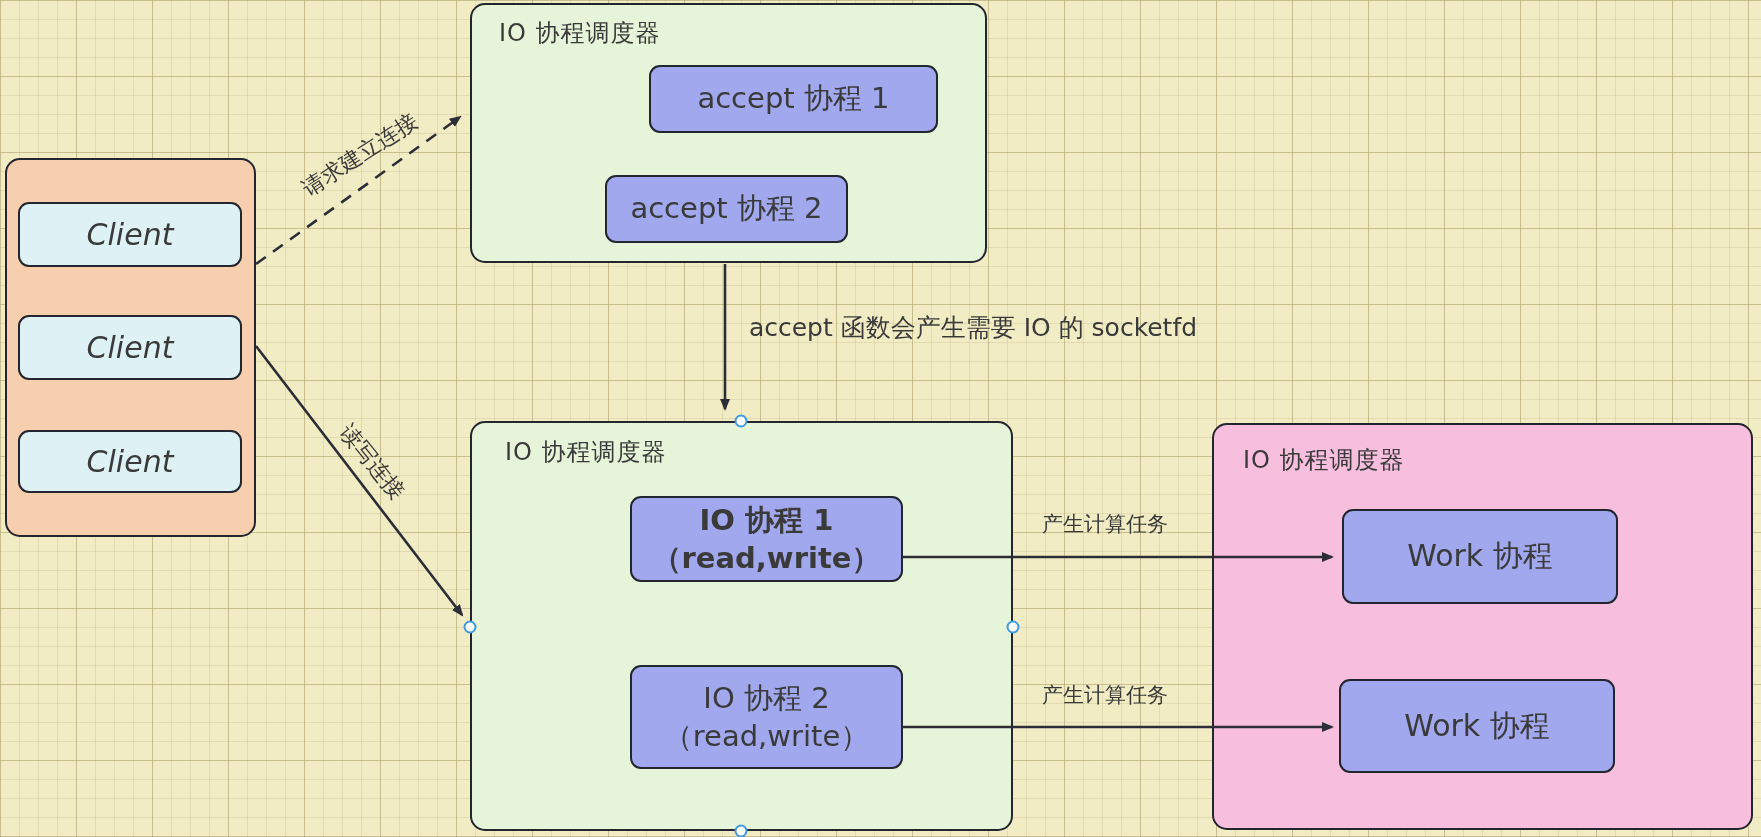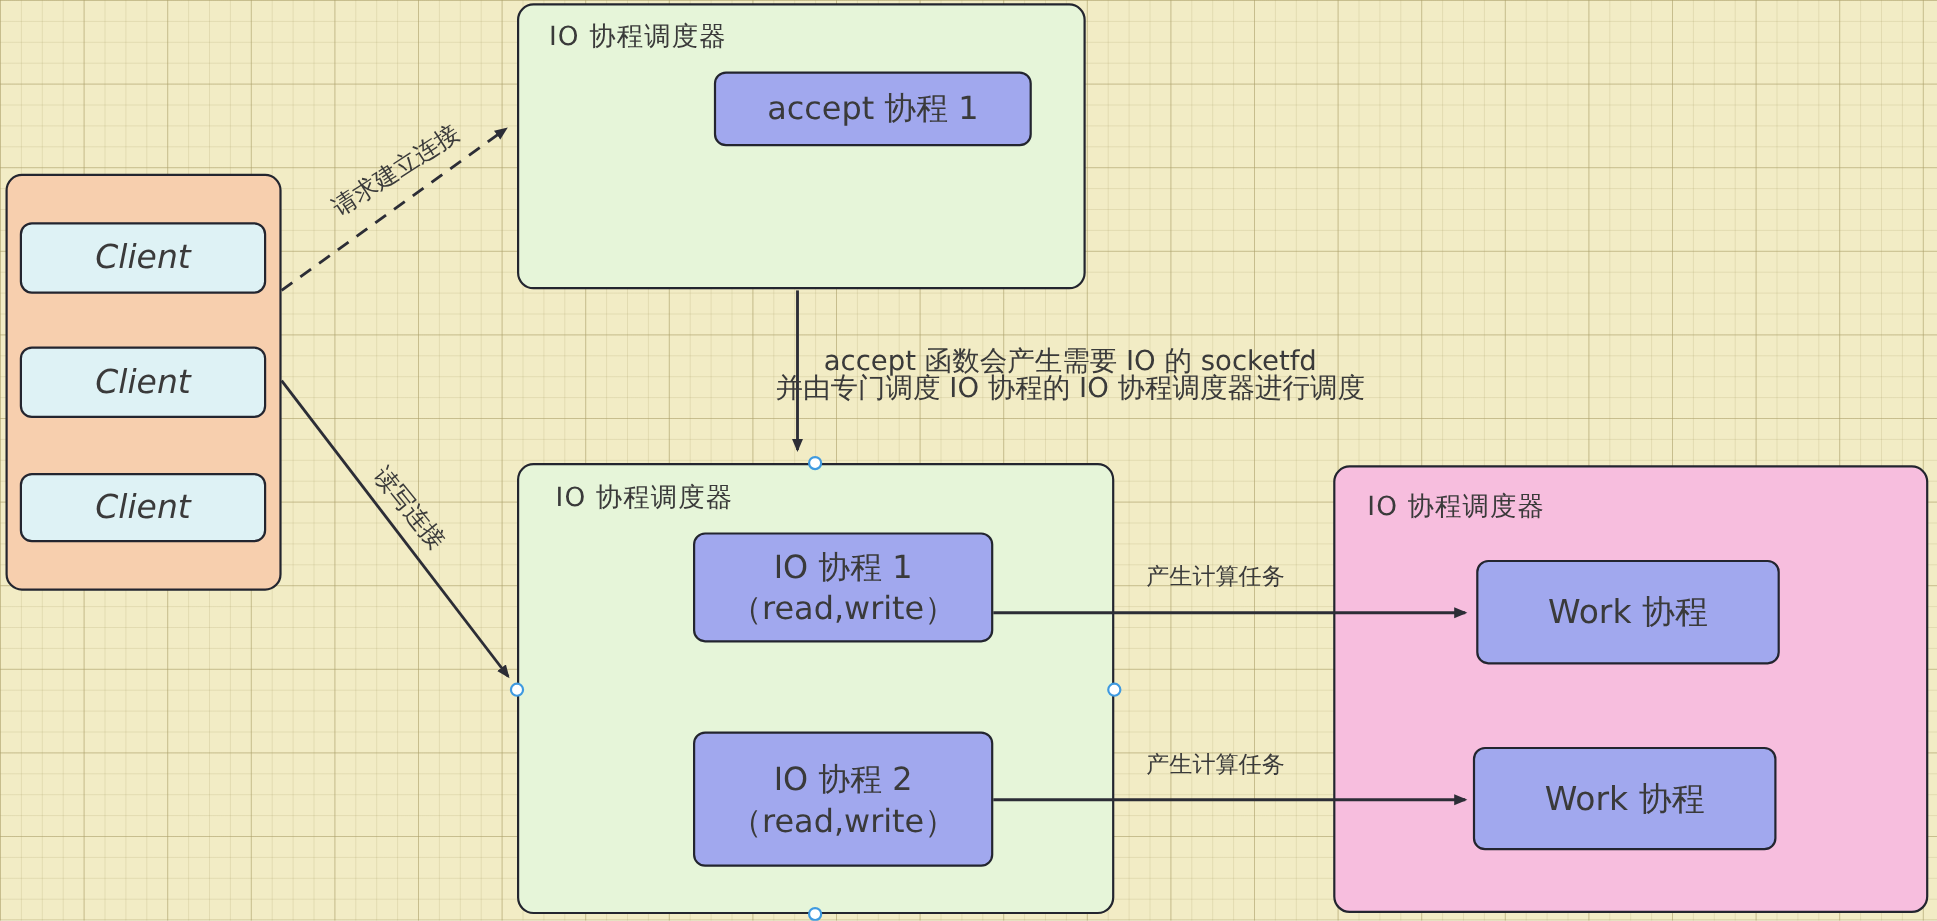--- a/index.html
+++ b/index.html
@@ -56,30 +56,33 @@
   </div>
   <div class="shape node blue client" style="left:18px;top:430px;width:224px;height:63px;">
     <span>Client</span>
   </div>
 
   <div class="shape group green" style="left:470px;top:3px;width:517px;height:260px;"></div>
   <div class="container-title" style="left:499px;top:17px;">IO 协程调度器</div>
   <div class="shape node purple accept" style="left:605px;top:65px;width:289px;height:68px;margin-left:44px;">
     <span>accept 协程 1</span>
   </div>
+  <div class="shape node purple accept" style="left:605px;top:175px;width:243px;height:68px;">
+    <span>accept 协程 2</span>
+  </div>
 
   <div class="shape group green" style="left:470px;top:421px;width:543px;height:410px;"></div>
   <div class="container-title" style="left:505px;top:436px;">IO 协程调度器</div>
-  <div class="shape node purple ionode" style="left:630px;top:484px;width:273px;height:100px;">
+  <div class="shape node purple ionode" style="left:630px;top:496px;width:273px;height:86px;font-weight:bold;">
     <span>
       <span style="display:block">IO 协程 1</span>
       <span style="display:block">（read,write）</span>
     </span>
   </div>
-  <div class="shape node purple ionode" style="left:630px;top:665px;width:273px;height:123px;">
+  <div class="shape node purple ionode" style="left:630px;top:665px;width:273px;height:104px;">
     <span>
       <span style="display:block">IO 协程 2</span>
       <span style="display:block">（read,write）</span>
     </span>
   </div>
 
   <div class="shape group pink" style="left:1212px;top:423px;width:541px;height:407px;"></div>
   <div class="container-title" style="left:1243px;top:444px;">IO 协程调度器</div>
   <div class="shape node purple worknode" style="left:1342px;top:509px;width:276px;height:95px;">
     <span>Work 协程</span>
@@ -98,21 +101,20 @@
     <line x1="256" y1="346" x2="462" y2="615" stroke="#2c2d36" stroke-width="2.6" marker-end="url(#arrow)"></line>
     <line x1="725" y1="264" x2="725" y2="409" stroke="#2c2d36" stroke-width="2.6" marker-end="url(#arrow)"></line>
     <line x1="903" y1="557" x2="1332" y2="557" stroke="#2c2d36" stroke-width="2.6" marker-end="url(#arrow)"></line>
     <line x1="903" y1="727" x2="1332" y2="727" stroke="#2c2d36" stroke-width="2.6" marker-end="url(#arrow)"></line>
   </svg>
 
   <div class="edge-label" style="left:360px;top:155px;transform:translate(-50%,-50%) rotate(-33deg);">请求建立连接</div>
   <div class="edge-label" style="left:372px;top:462px;transform:translate(-50%,-50%) rotate(51deg);">读写连接</div>
   <div class="note" style="left:973px;top:315px;transform:translateX(-50%);">
     <span style="display:block">accept 函数会产生需要 IO 的 socketfd</span>
-    <span style="display:block">并由专门调度 IO 协程的 IO 协程调度器进行调度</span>
   </div>
   <div class="edge-label" style="left:1105px;top:524px;transform:translate(-50%,-50%);font-size:21px;">产生计算任务</div>
   <div class="edge-label" style="left:1105px;top:695px;transform:translate(-50%,-50%);font-size:21px;">产生计算任务</div>
 
   <div class="handle" style="left:741px;top:421px;"></div>
   <div class="handle" style="left:470px;top:627px;"></div>
   <div class="handle" style="left:1013px;top:627px;"></div>
   <div class="handle" style="left:741px;top:831px;"></div>
 
 </div>

